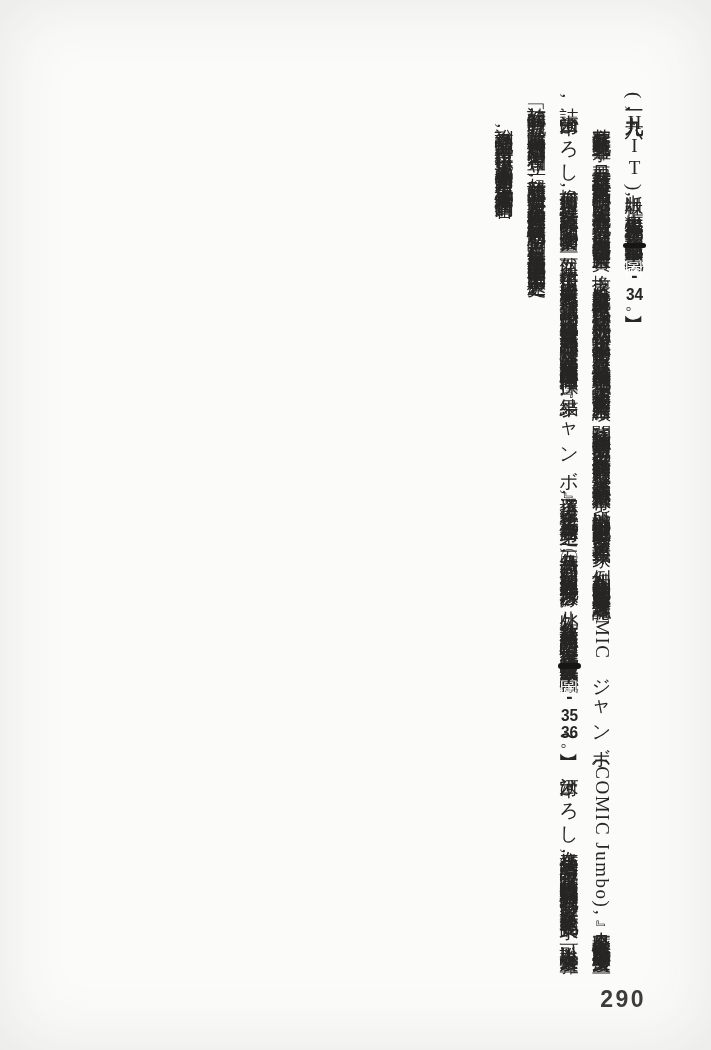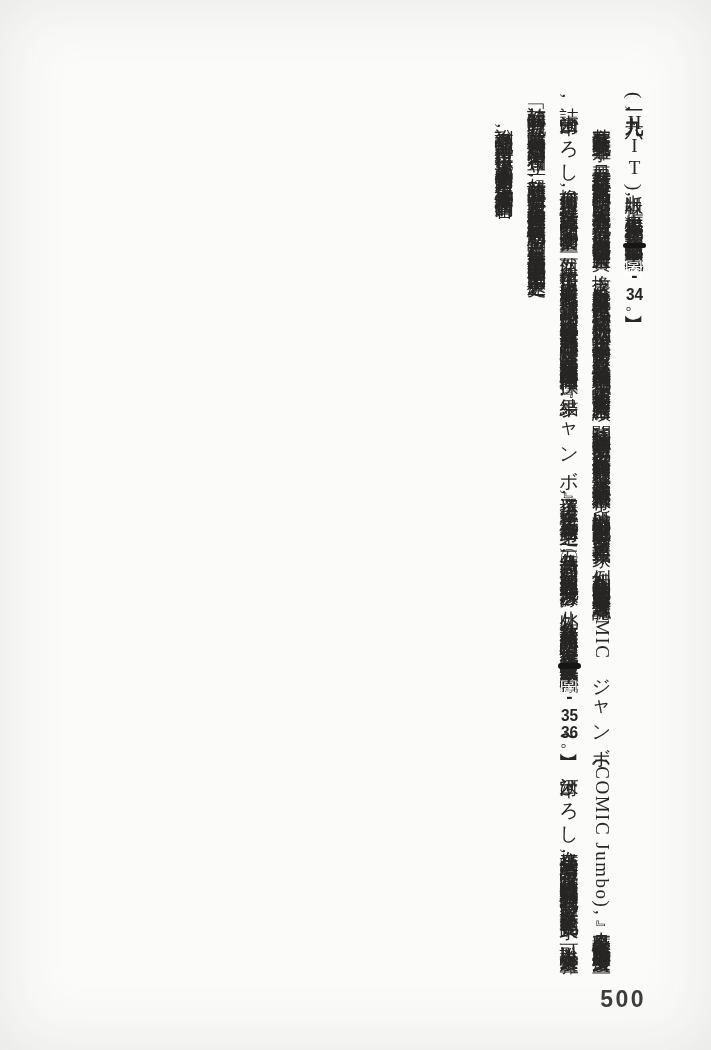--- a/index.html
+++ b/index.html
@@ -64,14 +64,14 @@
 </style>
 </head>
 <body>
 
 <div class="page">
   <div class="text-block">
       <p class="para">(一九九六,<span class="up">HIT</span>出版社),大概是覺得反正都要休刊了,乾脆在最後一期上解禁乳頭【<span class="figbox">圖</span><span class="tcy">7</span><span class="hy">-</span><span class="tcy">34</span>】。</p>
       <p class="para indent">其實要解禁乳頭並非難事。只要在雜誌封面打上「成人向雜誌」的標籤,即可光明正大地在封面畫乳頭,但這麼做的話就會沒法擺在超商貨架上賣。換言之,出版社只能選擇走激進色情路線,變成純粹的成人雜誌,在市場規模較小的書店販賣,或是減少色情變成灰色地帶雜誌,在市場較大的超商貨架上存續。這關係到雜誌的銷量增減,以及對單行本銷售額的依賴程度(雜誌銷量愈低愈依賴單行本),所以編輯部的方針也必須大幅改變,並更換連載作家。例如八八年創刊的桃園書房的老牌美少女漫畫雜誌『COMIC ジャンボ(COMIC Jumbo)』,本來是以輕度色情為賣點的美少女漫畫誌,由河本ひろし擔任封面主繪,提供符合雜誌印象,元氣開朗的少女插畫。然而,千禧年前後,由於出版業景氣蕭條,雜誌銷量減少,因此桃園書房被迫在以超商雜誌的形式存續,或是轉為硬蕊成人雜誌這兩個選項間做抉擇。結果『ジャンボ』選擇了後者,變化也馬上反應在封面之上。〇五年八月號的封面,便被袒胸露乳的巨乳女孩所占據。此外,作為放棄超商雜誌路線的證明,也在雜誌左下方印上了「成人向雜誌」的標籤【<span class="figbox">圖</span><span class="tcy">7</span><span class="hy">-</span><span class="tcy">35</span>〜<span class="tcy">36</span>】。河本ひろし在接受筆者的訪談時,證實了當時的確收到編輯方解禁乳頭的指示,以及將女孩子巨乳化的要求。可以說美少女漫畫雜誌的封面「解禁乳頭」,就意味著與便利超商道別,宣布獨立。超商雜誌的封面,必須在跟書店不一樣特殊空間內維持著自己的「色情和格調」,是在自主規制與商品流通量的拉鋸中產生的創意工夫之歷史。</p>
       <p class="para indent">說到商品流通量,自千禧年以後,成人漫畫的全新銷售通路,亞馬遜書店等網路書店的銷售</p>
     </div>
-  <div class="page-number">500</div>
+  <div class="page-number">290</div>
 </div>
 
 </body></html>

